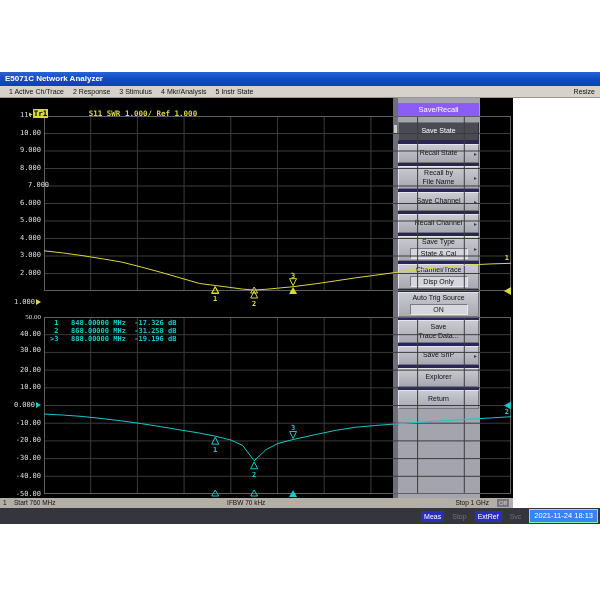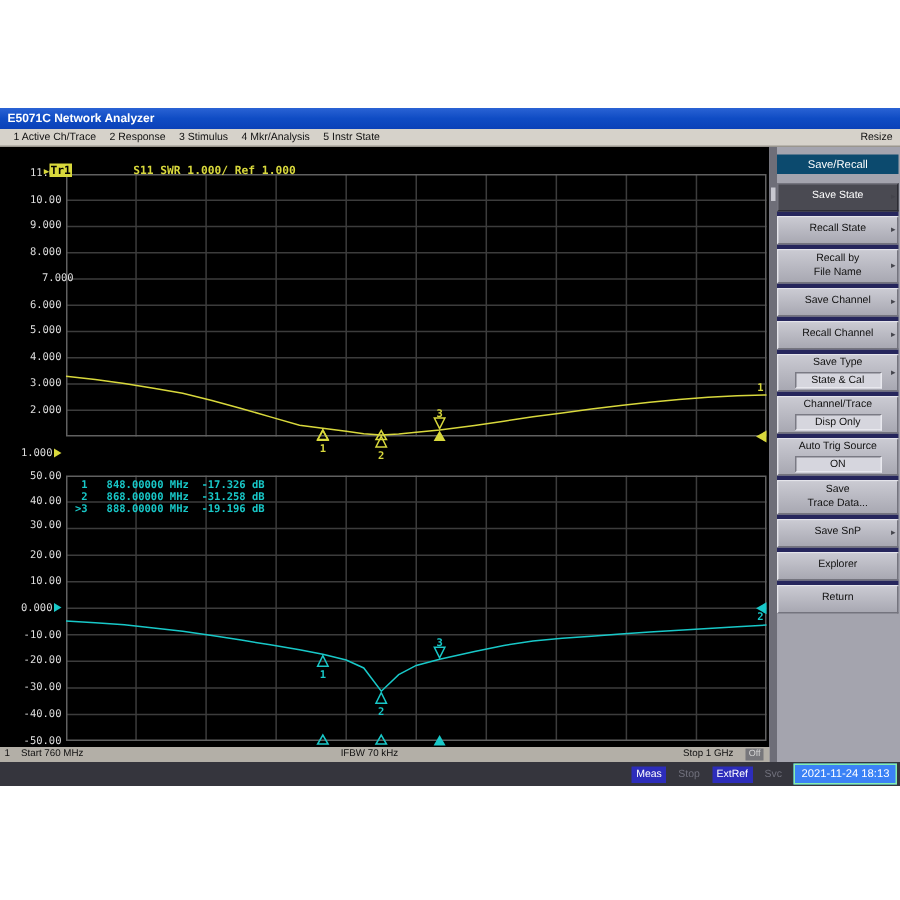--- a/index.html
+++ b/index.html
@@ -1,17 +1,17 @@
 <!DOCTYPE html>
 <html><head>
 <meta charset="utf-8">
 <style>
   * { margin:0; padding:0; box-sizing:border-box; }
   html,body { width:600px; height:600px; background:#fff; font-family:"Liberation Sans",sans-serif; overflow:hidden; }
-  #window { position:absolute; top:72px; left:0; width:600px; height:452px; background:#a4a4ae; }
+  #window { position:absolute; top:72px; left:0; width:480px; height:452px; background:#a4a4ae; }
   #titlebar { position:absolute; top:0; left:0; width:600px; height:14px;
     background:linear-gradient(180deg,#2a63d4 0%,#0f4cc4 50%,#0b41b8 100%);
     color:#fff; font-size:8px; font-weight:bold; line-height:14px; padding-left:5px; }
   #menubar { position:absolute; top:14px; left:0; width:600px; height:12px; background:#d6d2ca;
     border-bottom:1px solid #9a968e; font-size:7px; color:#111; display:flex; align-items:center; }
   #menubar .mitem { margin-left:9px; white-space:nowrap; }
   #menu-resize { position:absolute; right:5px; top:0; line-height:12px; }
   #screen { position:absolute; top:26px; left:0; width:513px; height:400px; background:#000; overflow:visible; }
   .trheader { position:absolute; left:2px; height:10px; font-family:"DejaVu Sans Mono",monospace;
     font-size:7.5px; font-weight:bold; white-space:pre; z-index:3; }
@@ -22,21 +22,21 @@
   .ylabel { position:absolute; width:41px; text-align:right; font-family:"DejaVu Sans Mono",monospace;
     font-size:7px; color:#dedede; white-space:nowrap; z-index:2; }
   .refarrow { display:inline-block; width:0; height:0; border-top:3px solid transparent;
     border-bottom:3px solid transparent; border-left:5px solid #d8d83c; margin-left:1px; vertical-align:middle; }
   .chart-svg { position:absolute; left:44px; overflow:visible; z-index:1; }
   .mtable { position:absolute; left:50px; font-family:"DejaVu Sans Mono",monospace; font-size:7px;
     font-weight:bold; line-height:8px; white-space:pre; z-index:4; }
   #sidebar { position:absolute; top:26px; right:0; width:87px; height:410px; background:#a4a4ae; }
   #sidebar-strip { position:absolute; left:0; top:0; width:5px; height:410px; background:#6e6e78; }
   #sidebar-strip .notch { position:absolute; left:1px; top:27px; width:3px; height:9px; background:#c8c8d0; }
-  #softkey-header { position:absolute; left:5px; top:5px; right:1px; height:13px; background:#0c4a6e;
+  #softkey-header { position:absolute; left:5px; top:5px; right:1px; height:13px; background:#8b5cf6;
     color:#fff; font-size:7.5px; text-align:center; line-height:13px; }
   #softkeys { position:absolute; left:5px; top:24px; right:1px; }
   .skbtn { position:relative; width:100%; background:linear-gradient(180deg,#cacad2,#a8a8b2);
     border:1px solid; border-color:#e4e4ea #74747e #74747e #e4e4ea; color:#111; font-size:7px;
     text-align:center; display:flex; flex-direction:column; justify-content:center; align-items:center;
     white-space:pre-line; line-height:8.5px; }
   .skbtn.selected { background:#4a4a52; color:#fff; border-color:#74747e #2c2c34 #2c2c34 #74747e; }
   .skbtn .val { background:#d6d6de; border:1px solid #7a7a84; border-bottom-color:#e8e8ee;
     border-right-color:#e8e8ee; margin-top:1px; padding:0 3px; min-width:58px; line-height:9px; color:#111; }
   .skbtn .arr { position:absolute; right:1px; top:50%; transform:translateY(-50%); font-size:6px; color:#44444c; }
@@ -115,21 +115,21 @@
         <polygon points="167.73333333333332,177 174.73333333333332,177 171.23333333333332,171" fill="none" stroke="#d8d83c" stroke-width="1"></polygon>
         <polygon points="206.65,182.01475 213.65,182.01475 210.15,175.01475" fill="none" stroke="#d8d83c" stroke-width="1"></polygon>
         <text x="210.15" y="190.01475" fill="#d8d83c" text-anchor="middle" font-family="DejaVu Sans Mono, monospace" font-size="7" font-weight="bold">2</text>
         <polygon points="206.65,177 213.65,177 210.15,171" fill="none" stroke="#d8d83c" stroke-width="1"></polygon>
         <text x="249.06666666666666" y="161.68625" fill="#d8d83c" text-anchor="middle" font-family="DejaVu Sans Mono, monospace" font-size="7" font-weight="bold">3</text>
         <polygon points="245.56666666666666,162.68625 252.56666666666666,162.68625 249.06666666666666,169.68625" fill="none" stroke="#d8d83c" stroke-width="1"></polygon>
         <polygon points="245.06666666666666,178 253.06666666666666,178 249.06666666666666,171" fill="#d8d83c"></polygon>
       </svg>
 
     <div id="ylabels2">
-        <div class="ylabel" style="top: 214.5px;">50.00</div>
+        <div class="ylabel" style="top: 214.5px; font-family: Liberation Serif, serif;">50.00</div>
         <div class="ylabel" style="top: 232.2px;">40.00</div>
         <div class="ylabel" style="top: 248px;">30.00</div>
         <div class="ylabel" style="top: 267.6px;">20.00</div>
         <div class="ylabel" style="top: 285.3px;">10.00</div>
         <div class="ylabel" style="top: 303px;">0.000<span class="refarrow" style="border-left-color: rgb(24, 200, 200);"></span></div>
         <div class="ylabel" style="top: 320.7px;">-10.00</div>
         <div class="ylabel" style="top: 338.4px;">-20.00</div>
         <div class="ylabel" style="top: 356.1px;">-30.00</div>
         <div class="ylabel" style="top: 373.8px;">-40.00</div>
         <div class="ylabel" style="top: 391.5px;">-50.00</div>

